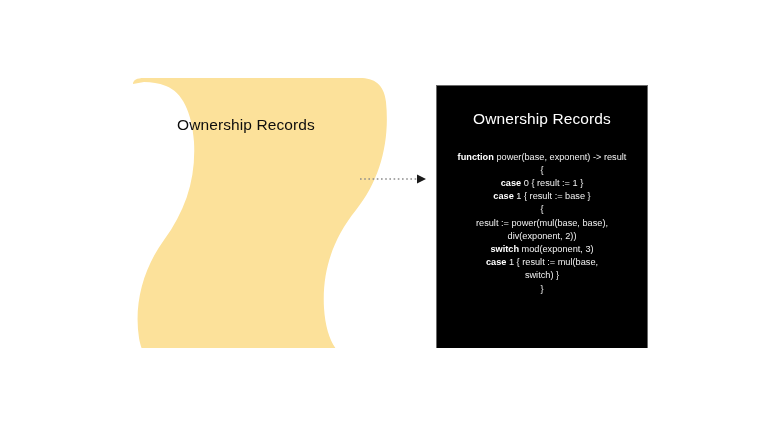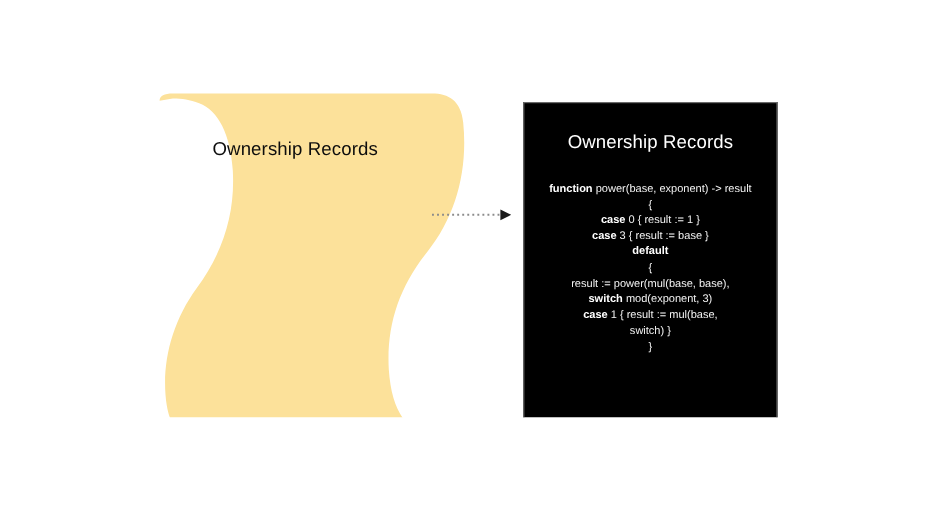--- a/index.html
+++ b/index.html
@@ -131,24 +131,24 @@
       <path d="M 61 6.5 L 70 11 L 61 15.5 Z" fill="#1a1a1a" stroke="none"></path>
     </svg>
   </div>
 
   <div id="code-panel" style="background: rgb(0, 0, 0); border-color: rgb(106, 106, 106);">
     <div id="code-panel-title">Ownership Records</div>
     <div id="code-body" style="color: rgb(242, 242, 242);">
         <div class="code-line wrap"><span class="kw">function </span><span>power(base, exponent) -&gt; result</span></div>
         <div class="code-line"><span>{</span></div>
         <div class="code-line"><span class="kw">case </span><span>0 { result := 1 }</span></div>
-        <div class="code-line"><span class="kw">case </span><span>3 { result := base }</span></div>
-        <div class="code-line"><span class="kw">default</span></div>
+        <div class="code-line"><span class="kw">case </span><span>1 { result := base }</span></div>
         <div class="code-line"><span>{</span></div>
         <div class="code-line wrap"><span>result := power(mul(base, base),</span></div>
+        <div class="code-line"><span>div(exponent, 2))</span></div>
         <div class="code-line"><span class="kw">switch </span><span>mod(exponent, 3)</span></div>
         <div class="code-line"><span class="kw">case </span><span>1 { result := mul(base,</span></div>
         <div class="code-line"><span>switch) }</span></div>
         <div class="code-line"><span>}</span></div>
       </div>
   </div>
 
 </div>
 
 </body></html>

